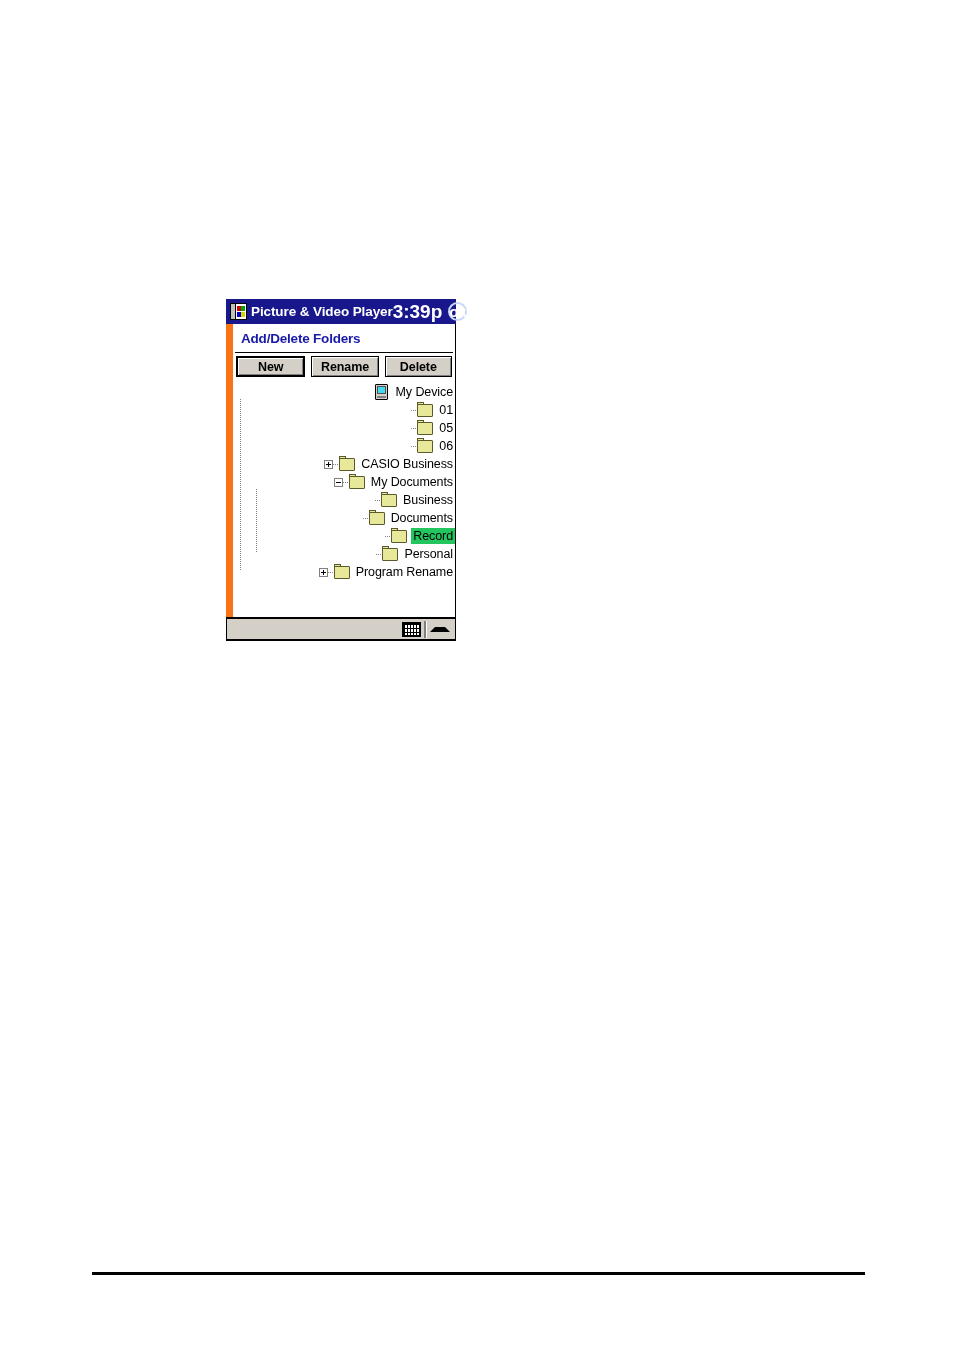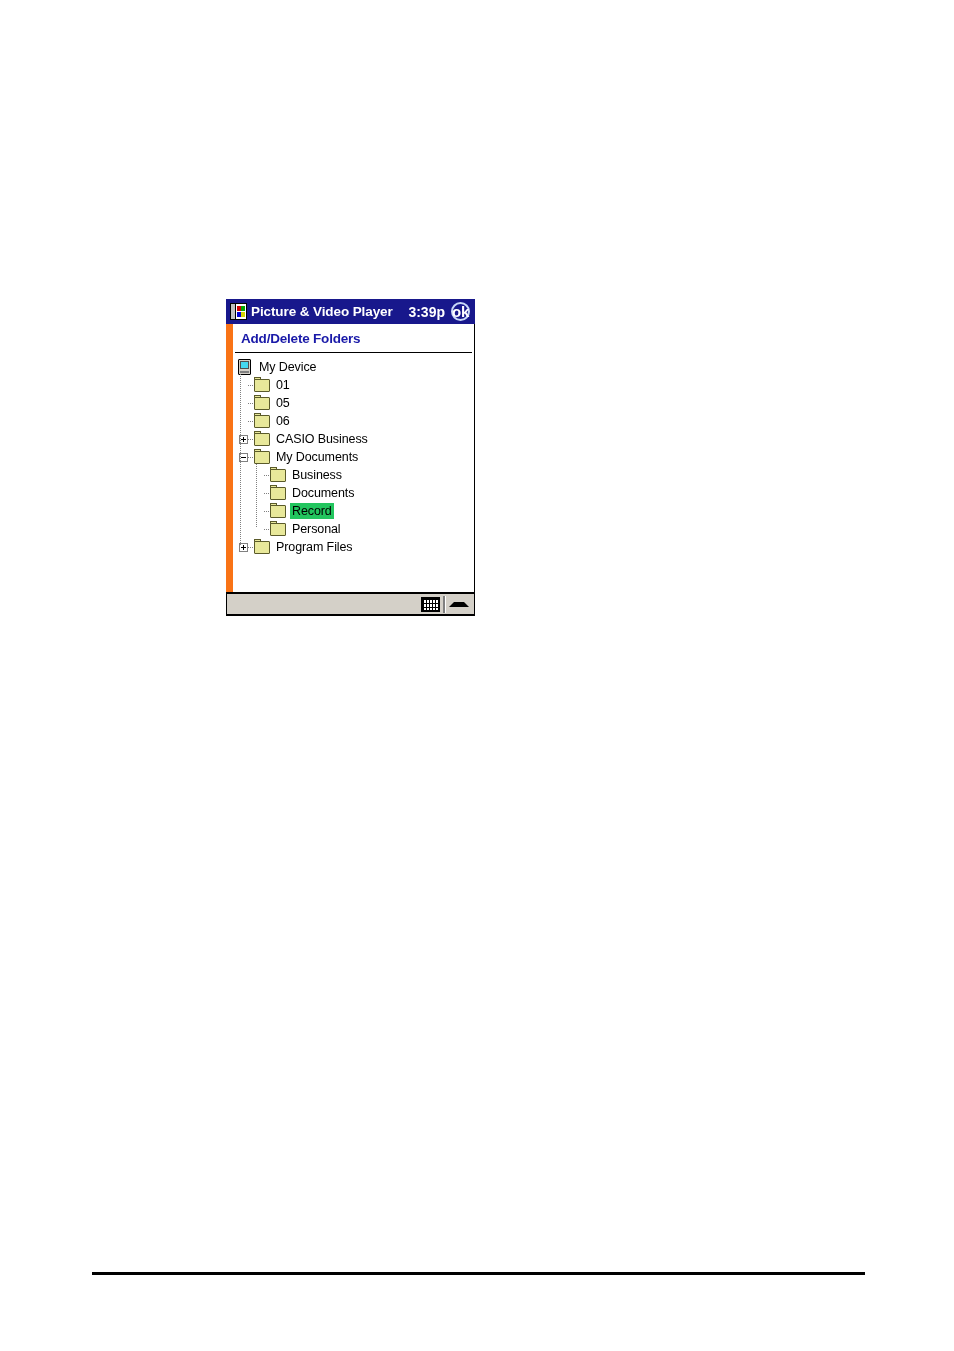--- a/index.html
+++ b/index.html
@@ -13,21 +13,21 @@
     position: relative;
     font-family: "Liberation Sans", sans-serif;
     overflow: hidden;
   }
 
   
   #device-screenshot {
     position: absolute;
     left: 226px;
     top: 299px;
-    width: 249px;
+    width: 230px;
     background: #ffffff;
   }
 
   
   .titlebar {
     height: 25px;
     background: #18188c;
     display: flex;
     align-items: center;
     padding: 0 3px 0 4px;
@@ -68,21 +68,21 @@
   .titlebar-title {
     color: #ffffff;
     font-size: 13.5px;
     font-weight: bold;
     letter-spacing: -0.1px;
     white-space: nowrap;
   }
   .titlebar-spacer { flex: 1 1 auto; }
   .titlebar-clock {
     color: #ffffff;
-    font-size: 14px;
+    font-size: 19px;
     font-weight: bold;
     margin-right: 6px;
     white-space: nowrap;
   }
   .ok-button {
     width: 19px;
     height: 19px;
     border-radius: 50%;
     border: 2px solid #c8d8f8;
     color: #ffffff;
@@ -150,20 +150,21 @@
     padding: 2px 0 0 4px;
     min-height: 196px;
     box-sizing: border-box;
   }
   .tree-row {
     display: flex;
     align-items: center;
     height: 18px;
     position: relative;
     white-space: nowrap;
+    justify-content: flex-end;
   }
   .tree-indent { flex: 0 0 auto; height: 18px; position: relative; }
 
   
   .expander {
     width: 9px; height: 9px;
     border: 1px solid #808080;
     background: #ffffff;
     position: relative;
     flex: 0 0 9px;
@@ -344,20 +345,25 @@
     <div class="titlebar-spacer"></div>
     <div class="titlebar-clock">3:39p</div>
     <div class="ok-button">ok</div>
   </div>
 
   <div class="screen-body">
 
     <div class="page-heading">Add/Delete Folders</div>
     <div class="toolbar-sep"></div>
 
+    <div class="button-row">
+      <div class="cmd-button default">New</div>
+      <div class="cmd-button">Rename</div>
+      <div class="cmd-button">Delete</div>
+    </div>
 
     <div class="treeview" id="treeview" style="position: relative;">
         <div class="tree-row">
           <div class="icon-device">
             <div class="dev-body"></div>
             <div class="dev-screen"></div>
             <div class="dev-btn"></div>
           </div>
           <span class="tree-label">My Device</span>
         </div>
@@ -452,21 +458,21 @@
           <span class="tree-label">Personal</span>
         </div>
         <div class="tree-row">
           <div class="tree-indent" style="width: 2px;"></div>
           <div class="expander plus"></div>
           <div class="hline"></div>
           <div class="icon-folder">
             <div class="fld-tab"></div>
             <div class="fld-back"></div>
           </div>
-          <span class="tree-label">Program Files</span>
+          <span class="tree-label">Program Rename</span>
         </div>
         <div class="vline" style="left: 7px; top: 18px; height: 172px;"></div>
         <div class="vline" style="left: 23px; top: 108px; height: 63px;"></div>
       </div>
 
     <div class="taskbar-gap"></div>
   </div>
 
   <div class="taskbar">
     <div class="sip-icon">

